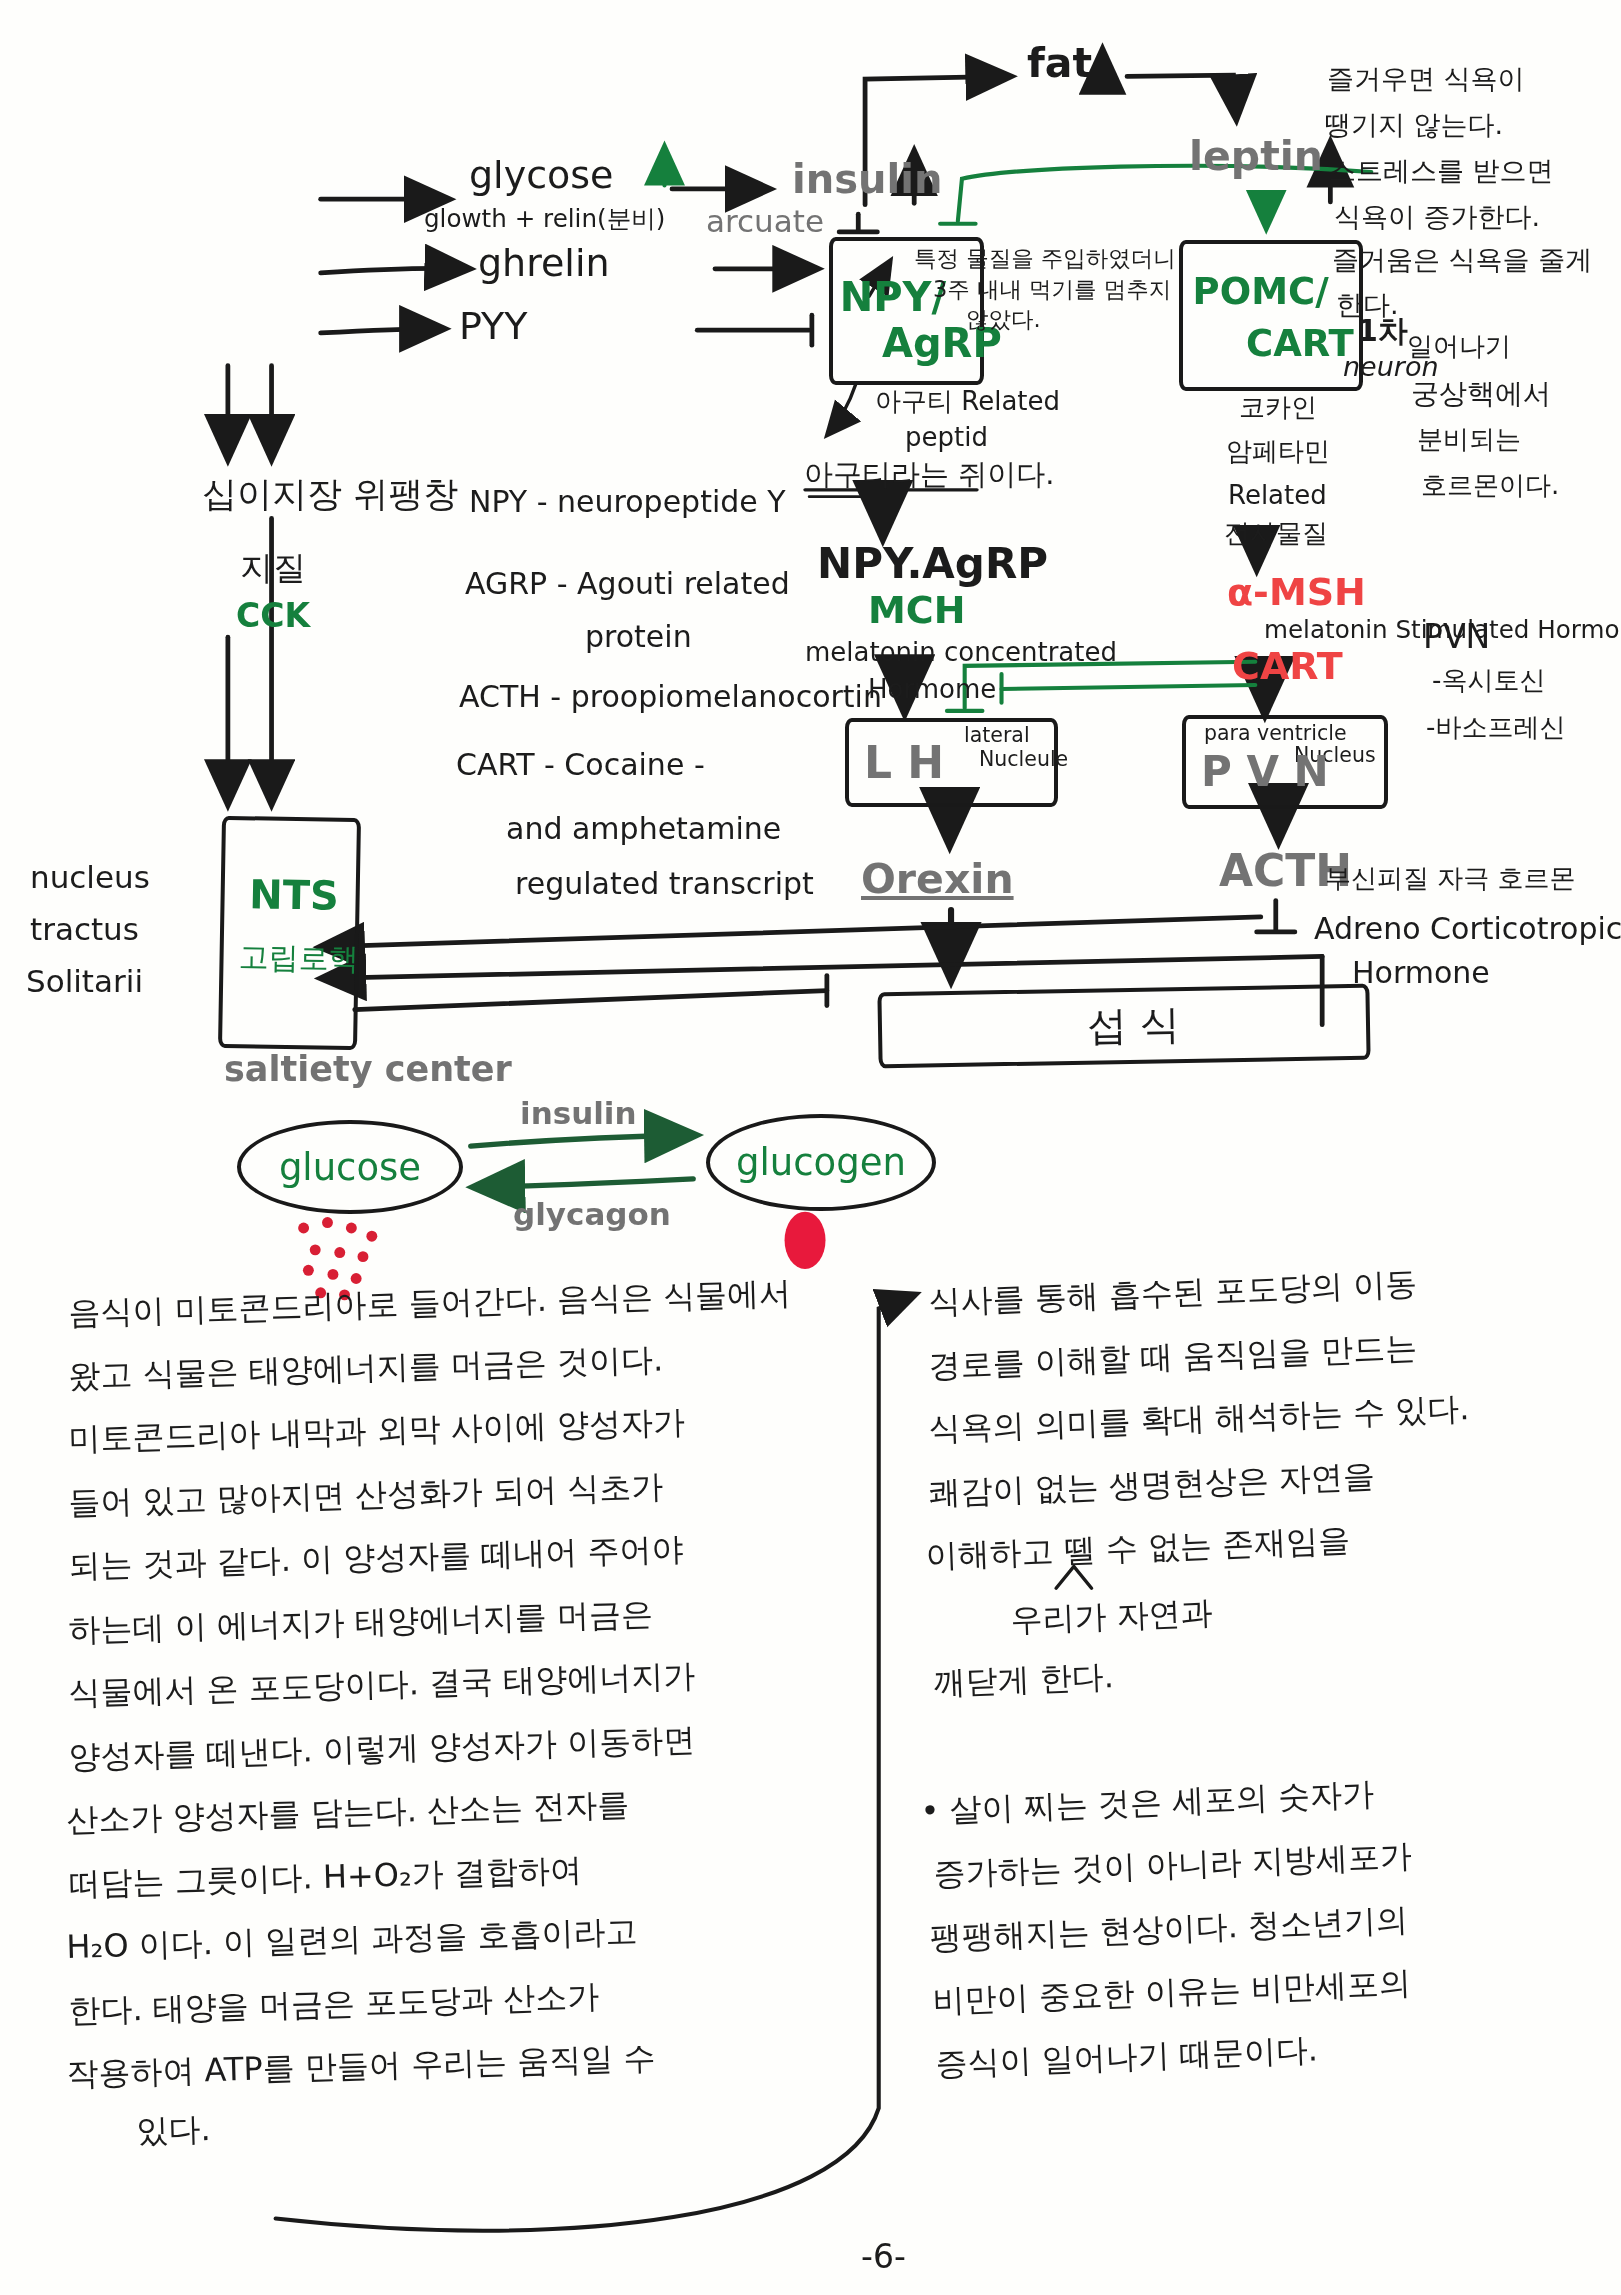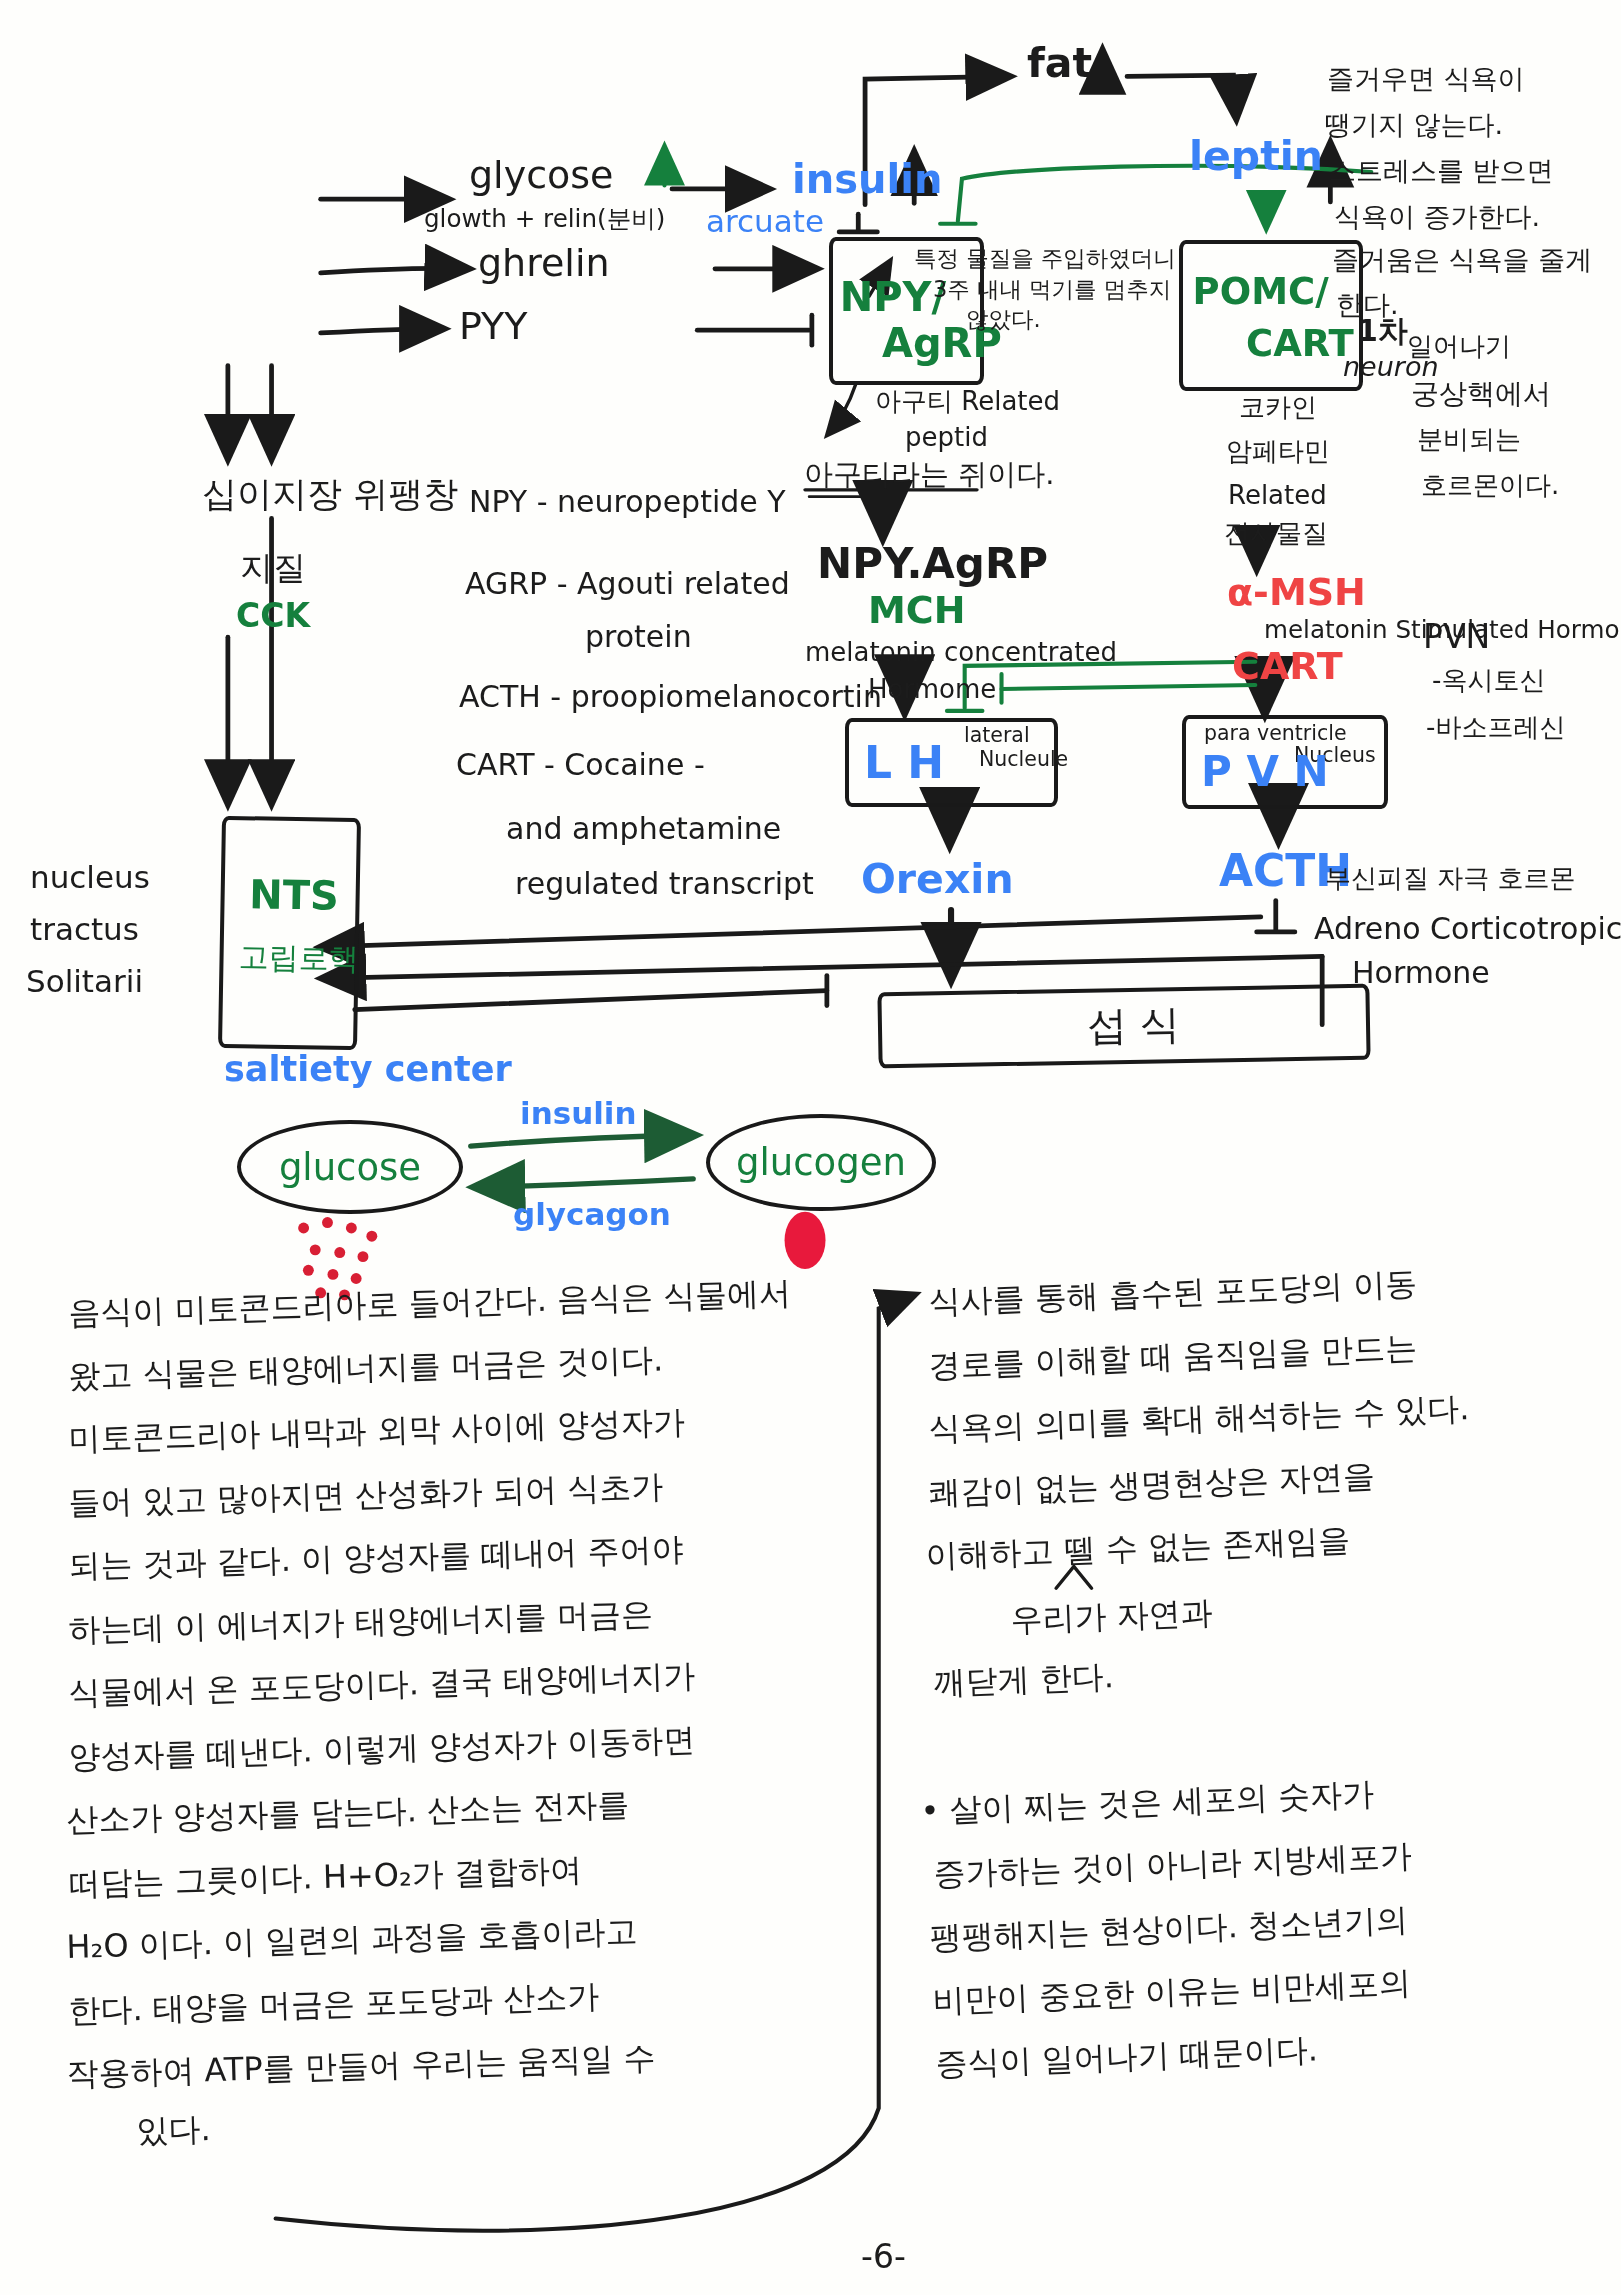--- a/index.html
+++ b/index.html
@@ -1,20 +1,20 @@
 <!DOCTYPE html>
 <html style="font-size:11px"><head>
 <meta charset="utf-8">
 <style>
   html,body{margin:0;padding:0;background:#ffffff;}
   #canvas{position:relative;width:1621px;height:2295px;background:#fefefc;overflow:hidden;
           font-family:"DejaVu Sans","Liberation Sans",sans-serif;color:#1c1c1c;}
   .t{position:absolute;white-space:nowrap;line-height:1.05;}
   .box{position:absolute;border:4.8px solid #191919;border-radius:6.8px/9.6px;background:transparent;}
-  .red{color:#3b82f6;} .green{color:#15803d;} .blue{color:#ef4444;}
+  .red{color:#737373;} .green{color:#15803d;} .blue{color:#ef4444;}
   .b{font-weight:bold;}
   .oval{position:absolute;border:4.8px solid #191919;border-radius:50%;display:flex;align-items:center;justify-content:center;}
   svg#wires{position:absolute;left:0;top:0;pointer-events:none;}
 </style>
 </head>
 <body>
 
 <div id="canvas">
 
   <svg id="wires" width="1621" height="2295" viewBox="0 0 2376 3364">
@@ -188,21 +188,21 @@
   <div class="t" style="left:1336px;top:291px;font-size:27px;">한다.</div>
 
   <div class="t blue b" style="left:1227px;top:573px;font-size:38px;">α-MSH</div>
   <div class="t" style="left:1264px;top:617px;font-size:24.6px;">melatonin Stimulated Hormon</div>
   <div class="t blue b" style="left:1232px;top:647px;font-size:38px;">CART</div>
 
   <div class="t" style="left:1423px;top:620px;font-size:33px;">PVN</div>
   <div class="t" style="left:1432px;top:667px;font-size:26px;">-옥시토신</div>
   <div class="t" style="left:1426px;top:714px;font-size:26px;">-바소프레신</div>
 
-  <div class="t red b" style="left:861px;top:858px;font-size:41px;">Orexin</div>
+  <div class="t red b" style="left:861px;top:858px;font-size:41px;text-decoration:underline;">Orexin</div>
   <div class="t red b" style="left:1219px;top:848px;font-size:44px;">ACTH</div>
   <div class="t" style="left:1325px;top:865px;font-size:26px;">부신피질 자극 호르몬</div>
   <div class="t" style="left:1314px;top:913px;font-size:30px;">Adreno Corticotropic</div>
   <div class="t" style="left:1352px;top:957px;font-size:30px;">Hormone</div>
 
   <div class="t" style="left:469px;top:486px;font-size:30px;">NPY - neuropeptide Y</div>
   <div class="t" style="left:465px;top:568px;font-size:30px;">AGRP - Agouti related</div>
   <div class="t" style="left:585px;top:621px;font-size:30px;">protein</div>
   <div class="t" style="left:459px;top:681px;font-size:30px;">ACTH - proopiomelanocortin</div>
   <div class="t" style="left:456px;top:749px;font-size:30px;">CART - Cocaine -</div>

